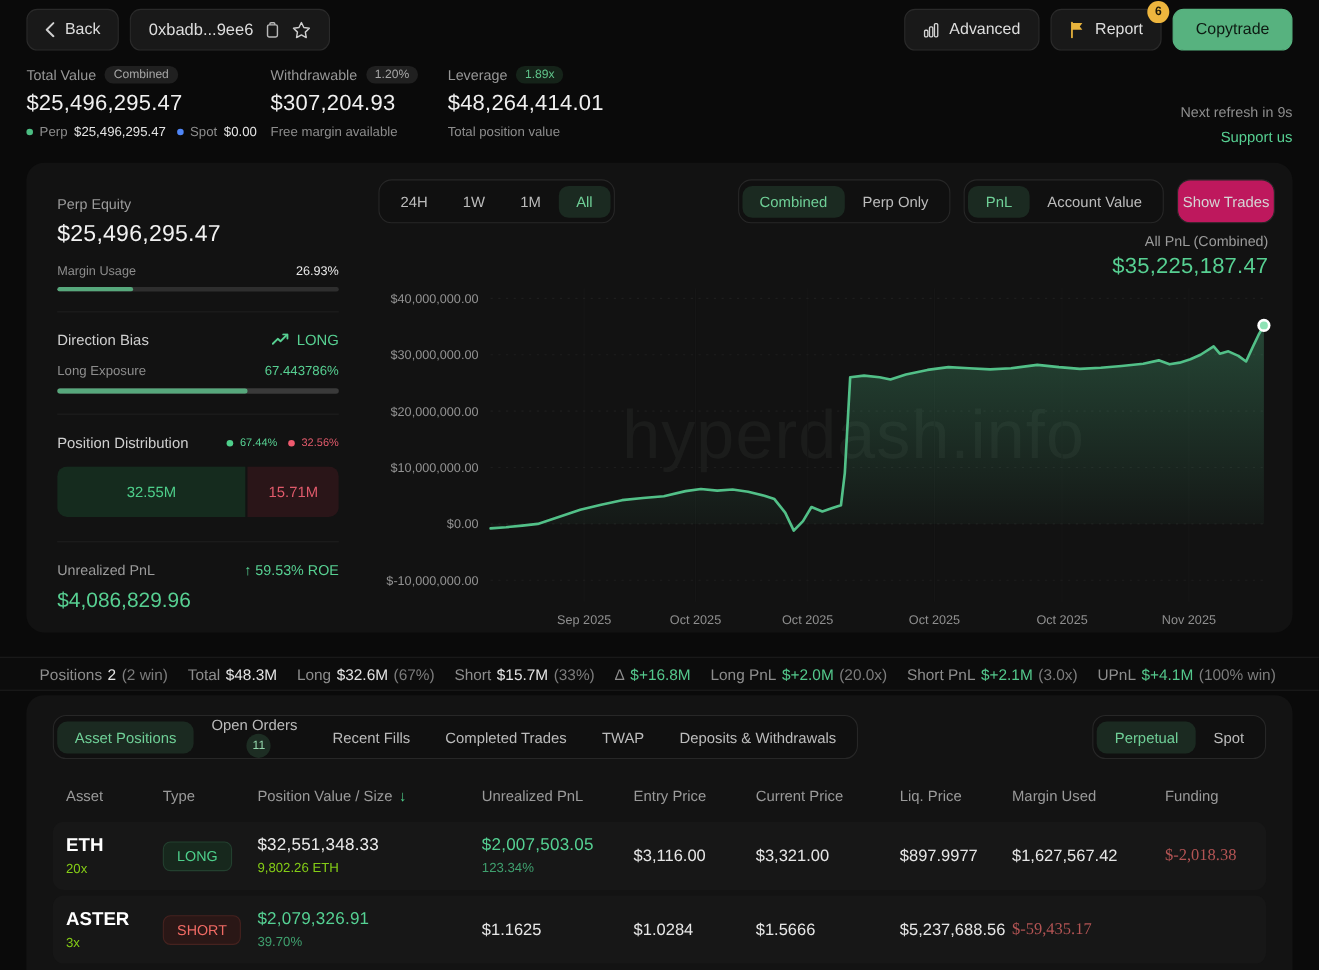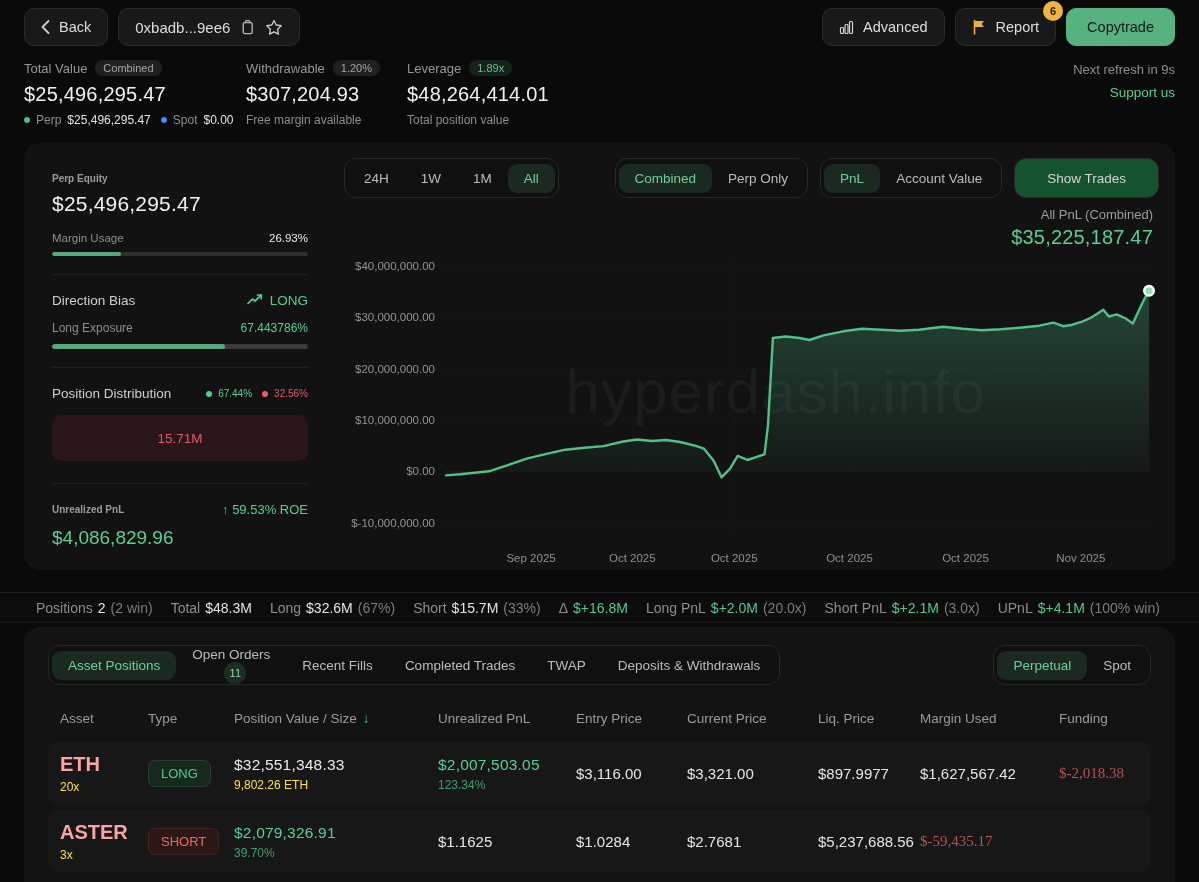--- a/index.html
+++ b/index.html
@@ -35,30 +35,30 @@
   .stats { display:flex; padding:0 24px; margin-top:14px; }
   .stat { }
   .stat-1 { width:222px; } .stat-2 { width:161px; }
   .stat-label { display:flex; align-items:center; gap:8px; font-size:13px; color:#979797; }
   .pill-badge { background:#202020; color:#a6a6a6; border-radius:999px; padding:2px 8px; font-size:11px; }
   .pill-badge.greenish { background:#152319; color:#5fc289; }
   .stat-value { margin-top:7px; font-size:20px; font-weight:500; color:#f0f0f0; letter-spacing:.2px; }
   .stat-sub { margin-top:7px; font-size:12px; color:#8d8d8d; display:flex; align-items:center; gap:6px; }
   .dot { width:6px; height:6px; border-radius:50%; display:inline-block; }
   .stat-sub b { color:#e3e3e3; font-weight:500; }
-  .refresh-col { margin-left:auto; text-align:right; font-size:13px; padding-top:2px; }
+  .refresh-col { margin-left:auto; text-align:right; font-size:13px; padding-top:2px;margin-top:32px; }
   .refresh-col .support { margin-top:8px; font-size:13.5px; }
 
   
   .main-card {
     margin:16px 24px 0 24px; height:427px; background:#121212;
     border-radius:16px; display:flex; overflow:hidden;
   }
   .left-panel { width:310px; flex:0 0 310px; padding:30px 26px 0 28px; }
-  .lp-label { font-size:10px; color:#9b9b9b;font-weight:bold; }
+  .lp-label { font-size:13px; color:#9b9b9b; }
   .lp-big { font-size:21px; font-weight:500; color:#f2f2f2; margin-top:8px; letter-spacing:.2px; }
   .lp-row { display:flex; align-items:center; justify-content:space-between; }
   .lp-row .sm { font-size:11.5px; }
   .bar { height:4px; background:#2e2e2e; border-radius:3px; margin-top:8px; overflow:hidden; }
   .bar-fill { height:100%; background:#57a87c; border-radius:3px; }
   .divider { border-top:1px solid #1f1f1f; margin:18px 0; }
   .bias-label { font-size:13.5px; color:#cfcfcf; }
   .bias-val { display:flex; align-items:center; gap:7px; font-size:13.5px; color:#57d092; font-weight:500; }
   .exp-bar { height:5px; background:#3a3a3a; border-radius:3px; margin-top:9px; overflow:hidden; }
   .legend { display:flex; align-items:center; gap:6px; font-size:10px; }
@@ -74,22 +74,22 @@
   .seg-group {
     display:flex; align-items:center; background:#101010; border:1px solid #272727;
     border-radius:12px; padding:3px; height:40px;
   }
   .seg {
     padding:7px 16px; font-size:13.5px; color:#bcbcbc; border-radius:9px; cursor:pointer; white-space:nowrap;
   }
   .seg.active { background:#1b2a21; color:#6fcf97; }
   .controls-right { margin-left:auto; display:flex; gap:12px; }
   .show-trades {
-    height:40px; display:flex; align-items:center; padding:0 32px; font-size:13.5px;
-    background:#14532d; border:1px solid #272727; border-radius:12px; color:#d5d5d5; cursor:pointer;
+    height:40px; display:flex; align-items:center; padding:0 4px; font-size:13.5px;
+    background:#be185d; border:1px solid #272727; border-radius:12px; color:#d5d5d5; cursor:pointer;
   }
   .pnl-head { text-align:right; margin-top:9px; padding-right:6px; }
   .pnl-head .lbl { font-size:13px; color:#9b9b9b; }
   .pnl-head .val { font-size:20px; font-weight:500; color:#57d092; margin-top:4px; letter-spacing:.2px; }
   .chart-wrap { flex:1; position:relative; margin-top:2px; }
   .chart-wrap svg text { font-family:"Liberation Sans","DejaVu Sans",sans-serif; }
   .watermark {
     position:absolute; left:53%; top:44%; transform:translate(-50%,-50%);
     font-size:62px; color:rgba(150,168,158,0.07); letter-spacing:1px; pointer-events:none; white-space:nowrap;
   }
@@ -123,29 +123,29 @@
     padding:0 0 0 12px; margin-top:26px; font-size:13.5px; color:#9a9a9a; align-items:center;
   }
   .sort-arrow { color:#4ecf8b; margin-left:6px; }
   .tbl-body { margin-top:16px; display:flex; flex-direction:column; gap:5px; }
   .tbl-row {
     display:grid; grid-template-columns:88px 86px 204px 138px 111px 131px 102px 139px 1fr;
     align-items:center; padding:11px 0 11px 12px; background:#171717; border-radius:10px; min-height:62px;
     cursor:pointer;
   }
   .cell-main { font-size:15.5px; color:#ececec; font-weight:500; letter-spacing:.2px; }
-  .cell-sub { font-size:12px; color:#fde047; margin-top:4px; }
+  .cell-sub { font-size:12px; color:#84cc16; margin-top:4px; }
   .cell-main.green { color:#55d193; }
   .cell-sub.dimgreen { color:#3f9f6e; }
   .type-badge {
     display:inline-block; padding:5px 12px; border-radius:7px; font-size:13px; font-weight:500;
   }
   .type-long { background:#17281d; color:#4ecf8b; border:1px solid #23402f; }
   .type-short { background:#2a1716; color:#ef6a64; border:1px solid #46221f; }
-  .asset-name { font-size:20px; font-weight:600; color:#fca5a5; }
+  .asset-name { font-size:17px; font-weight:600; color:#ffffff; }
   .funding { font-size:15px; color:#b35454; font-weight:500;font-family:Liberation Serif, serif; }
   .price { font-size:15px; color:#e6e6e6; font-weight:500; }
 </style>
 </head>
 <body>
 
 <div class="topbar">
   <div class="tb-left">
     <div class="btn">
       <span>
@@ -278,20 +278,23 @@
             <span class="dot" style="background:#4ecf8b;"></span>
             <span class="green">67.44%</span>
           </span>
         <span class="legend">
             <span class="dot" style="background:#ef5a6e;"></span>
             <span style="color:#e05a6b;">32.56%</span>
           </span>
       </span>
     </div>
     <div class="dist-box">
+      <div class="dist-cell dist-long" style="flex: 67.44 1 0px;">
+          <span>32.55M</span>
+        </div>
       <div class="dist-cell dist-short" style="flex: 32.56 1 0px;">
           <span>15.71M</span>
         </div>
     </div>
     <div class="divider" style="margin:22px 0 18px 0;"></div>
     <div class="lp-row">
       <span class="lp-label">Unrealized PnL</span>
       <span class="green" style="font-size:13px; font-weight:500;">
         <span>↑</span>
         <span>59.53% ROE</span>
@@ -465,18 +468,18 @@
           <div class="asset-name">ASTER</div>
           <div class="cell-sub">3x</div>
         </div>
       <div><span class="type-badge type-short">SHORT</span></div>
       <div>
           <div class="cell-main green">$2,079,326.91</div>
           <div class="cell-sub dimgreen">39.70%</div>
         </div>
       <div class="price">$1.1625</div>
       <div class="price">$1.0284</div>
-      <div class="price">$2.7681</div>
+      <div class="price">$1.5666</div>
       <div class="price">$5,237,688.56</div>
       <div class="funding">$-59,435.17</div>
     </div>
   </div>
 </div>
 
 </body></html>

